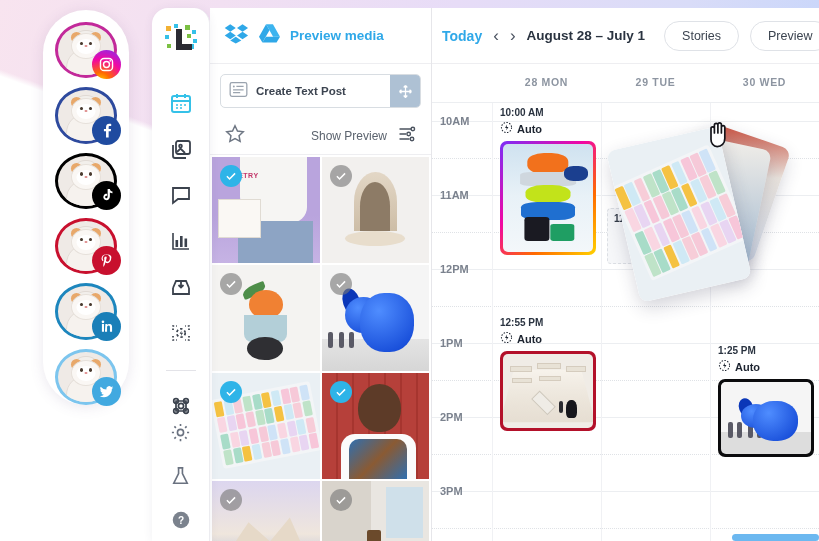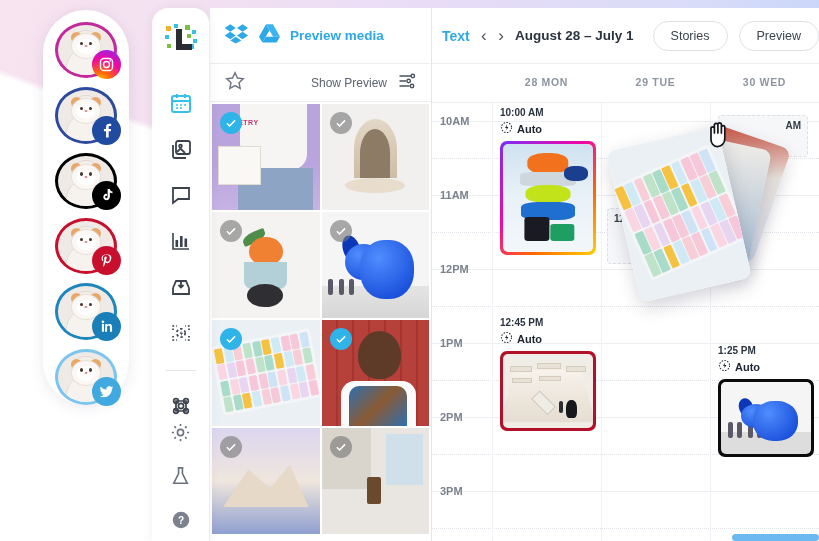--- a/index.html
+++ b/index.html
@@ -425,20 +425,39 @@
     <span>
       <svg viewBox="0 0 24 22" width="23" height="21">
         <path d="M8.4 1.4L1 14.3l3.6 6.1 7.4-12.9z" fill="#2fa8e8"></path>
         <path d="M15.6 1.4H8.4l7.4 12.9h7.2z" fill="#3cb4ef"></path>
         <path d="M4.6 20.4h14.8l3.6-6.1H8.2z" fill="#2fa8e8"></path>
       </svg>
     </span>
     <span class="upload-link">Preview media</span>
   </div>
 
+  <div class="ctp-wrap">
+    <div class="ctp">
+      <div class="ctp-main">
+        <span>
+          <svg viewBox="0 0 22 20" width="19" height="17" fill="none" stroke="#9aa3ae" stroke-width="1.5">
+            <rect x="1.2" y="2" width="19.6" height="16" rx="2"></rect>
+            <circle cx="5.5" cy="6.4" r="1.1" fill="#9aa3ae" stroke="none"></circle>
+            <path d="M8.5 6.4H17M4.6 10.4H17M4.6 13.6H13"></path>
+          </svg>
+        </span>
+        <span class="ctp-label">Create Text Post</span>
+      </div>
+      <div class="ctp-handle">
+        <svg viewBox="0 0 20 20" width="15" height="15" fill="none" stroke="#fff" stroke-width="1.7">
+          <path d="M10 2v16M2 10h16M10 2L7.6 4.6M10 2l2.4 2.6M10 18l-2.4-2.6M10 18l2.4-2.6M2 10l2.6-2.4M2 10l2.6 2.4M18 10l-2.6-2.4M18 10l-2.6 2.4"></path>
+        </svg>
+      </div>
+    </div>
+  </div>
 
   <div class="filter-bar">
     <span>
       <svg viewBox="0 0 24 24" width="22" height="22" fill="none" stroke="#6e7683" stroke-width="1.6">
         <path d="M12 3l2.7 5.7 6.3.8-4.6 4.3 1.2 6.2L12 17l-5.6 3 1.2-6.2L3 9.5l6.3-.8z"></path>
       </svg>
     </span>
     <span class="show-filters">Show Preview</span>
     <span>
       <svg viewBox="0 0 24 24" width="20" height="20" fill="none" stroke="#4b535f" stroke-width="1.7">
@@ -589,21 +608,21 @@
           <svg viewBox="0 0 24 24" width="14" height="14" fill="none" stroke="#fff" stroke-width="2.6">
             <path d="M5 12.5l4.5 4.5L19 7.5"></path>
           </svg>
         </div>
       </div>
     </div>
 </div>
 
 <div class="cal">
   <div class="cal-head">
-    <span class="today">Text</span>
+    <span class="today">Today</span>
     <span class="arw">‹</span>
     <span class="arw">›</span>
     <span class="range">August 28 – July 1</span>
     <span class="pill" style="margin-left:8px">Stories</span>
     <span class="pill">Preview</span>
   </div>
 
   <div class="days" id="dayRow">
       <div class="day">28 MON</div>
       <div class="day">29 TUE</div>
@@ -654,21 +673,21 @@
           <div class="r" style="width:50%;height:17%;top:38%;background:#c2e31a"></div>
           <div class="r" style="width:60%;height:16%;top:54%;background:#1f6fd0;border-radius:30%"></div>
           <div class="r" style="width:28%;height:22%;top:68%;left:38%;background:#1a1a22;border-radius:14%"></div>
           <div class="r" style="width:26%;height:16%;top:74%;left:66%;background:#1f9e63;border-radius:14%"></div>
           <div style="position:absolute;right:6%;top:20%;width:26%;height:14%;background:#1b3f8f;border-radius:40%"></div>
         </div>
       </div>
     </div>
 
     <div class="event" style="left:68px; top:214px;">
-      <div class="ev-head">12:45 PM</div>
+      <div class="ev-head">12:55 PM</div>
       <div class="ev-auto">
         <span>
           <svg viewBox="0 0 18 18" width="13" height="13" fill="none" stroke="#1d2430" stroke-width="1.4">
             <circle cx="9" cy="9" r="7" stroke-dasharray="2 2"></circle>
             <path d="M9.6 5l-2.6 4.6h2.3l-.8 3.4 3.2-4.8h-2.4z" fill="#1d2430" stroke="none"></path>
           </svg>
         </span>
         <span>Auto</span>
       </div>
       <div class="ev-thumb ev-pin">
@@ -704,23 +723,20 @@
             <div class="ppl" style="left:18%"></div>
           <div class="ppl" style="left:30%"></div>
             <div class="ppl" style="left:40%"></div>
           <div class="ear"></div>
             <div class="head"></div>
             <div class="body"></div>
         </div>
       </div>
     </div>
 
-    <div class="ghost" style="left:286px; top:12px; width:90px; height:42px;">
-      <div class="ghost-txt" style="text-align:right">AM</div>
-    </div>
     <div class="ghost" style="left:175px; top:105px; width:90px; height:56px;">
       <div class="ghost-txt">11:00</div>
     </div>
 
     <div class="drag-stack" style="left:170px; top:20px; width:200px; height:200px;">
       <div class="drag-card" style="left:88px; top:10px; width:84px; height:120px; transform:rotate(19deg); background:linear-gradient(160deg,#c44a3a 0%,#e8e2dc 40%,#cfd8e6 100%);"></div>
       <div class="drag-card" style="left:74px; top:18px; width:84px; height:124px; transform:rotate(12deg); background:linear-gradient(170deg,#f3efe9,#9fb7cf);"></div>
       <div class="drag-card" style="left:20px; top:14px; width:114px; height:155px; transform:rotate(-13deg);">
         <div class="th t-kbd">
           <div class="board" id="dragBoard">

